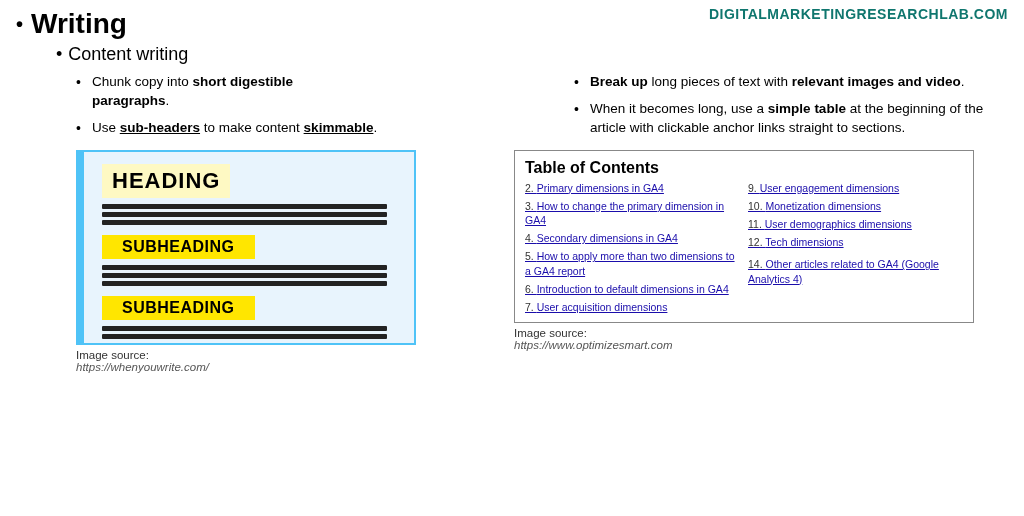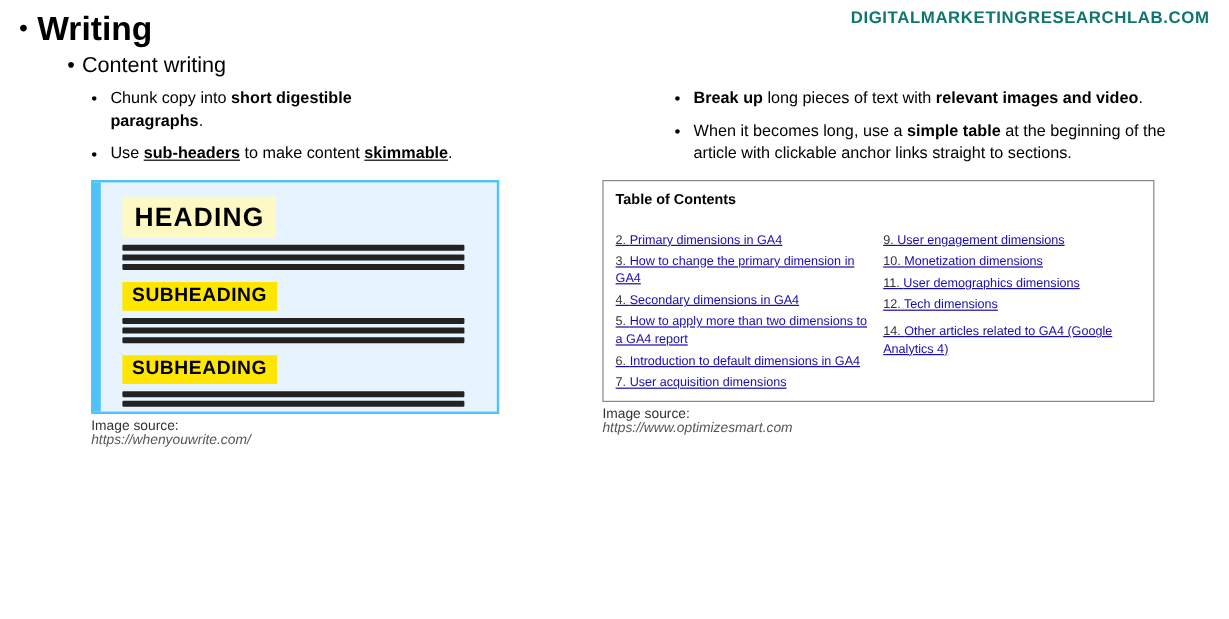--- a/index.html
+++ b/index.html
@@ -52,21 +52,21 @@
       margin-left: 40px;
       margin-bottom: 8px;
       display: flex;
       align-items: center;
       gap: 6px;
     }
 
     
     .two-col {
       display: flex;
-      gap: 16px;
+      gap: 28px;
       margin-left: 0;
     }
 
     .col-left {
       width: 470px;
       flex-shrink: 0;
     }
 
     .col-right {
       flex: 1;
@@ -121,21 +121,21 @@
       height: 5px;
       background: #222;
       margin-bottom: 3px;
       border-radius: 1px;
     }
 
     .subheading-block {
       background: #ffe600;
       font-size: 16px;
       font-weight: 900;
-      padding: 3px 8px;
+      padding: 3px 20px;
       display: inline-block;
       margin-bottom: 6px;
       letter-spacing: 0.5px;
     }
 
     .img-source-left {
       margin-left: 60px;
       margin-top: 4px;
       font-size: 11.5px;
       color: #333;
@@ -150,22 +150,22 @@
       border: 1.5px solid #888;
       width: 100%;
       max-width: 460px;
       padding: 8px 10px;
       background: #fff;
       font-size: 11px;
     }
 
     .toc-title {
       font-weight: bold;
-      font-size: 12px;
-      margin-bottom: 16px;
+      font-size: 16px;
+      margin-bottom: 0;
     }
 
     .toc-grid {
       display: grid;
       grid-template-columns: 1fr 1fr;
       gap: 3px 8px;
     }
 
     .toc-item {
       font-size: 10.5px;

